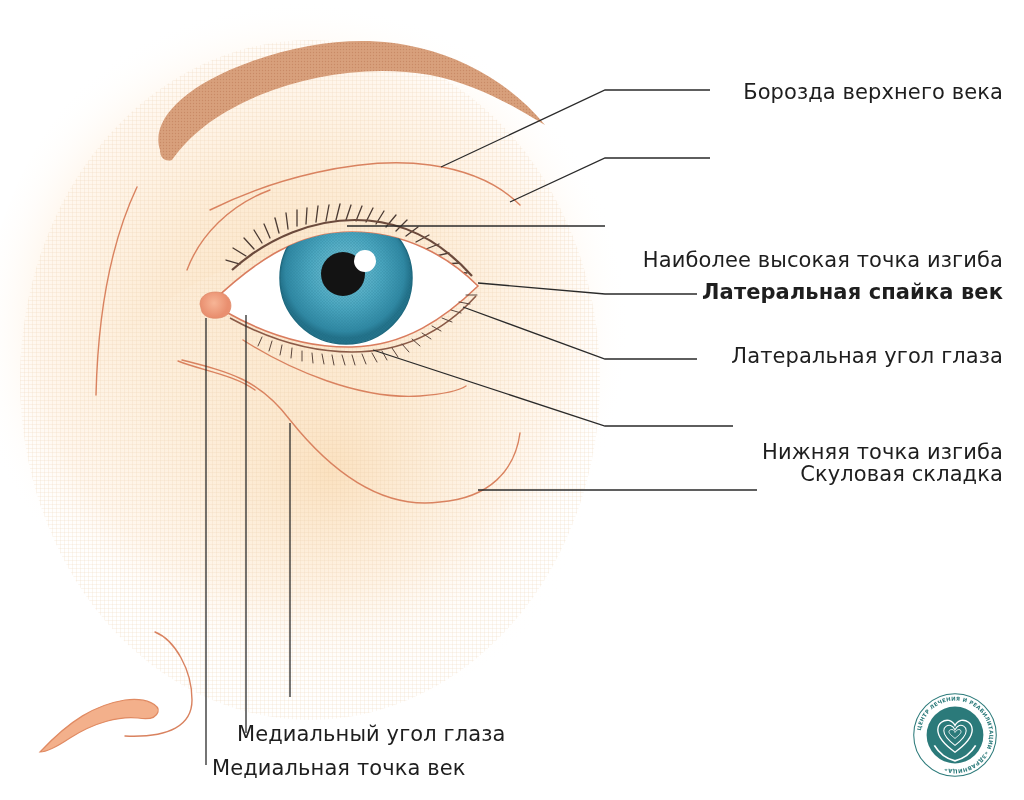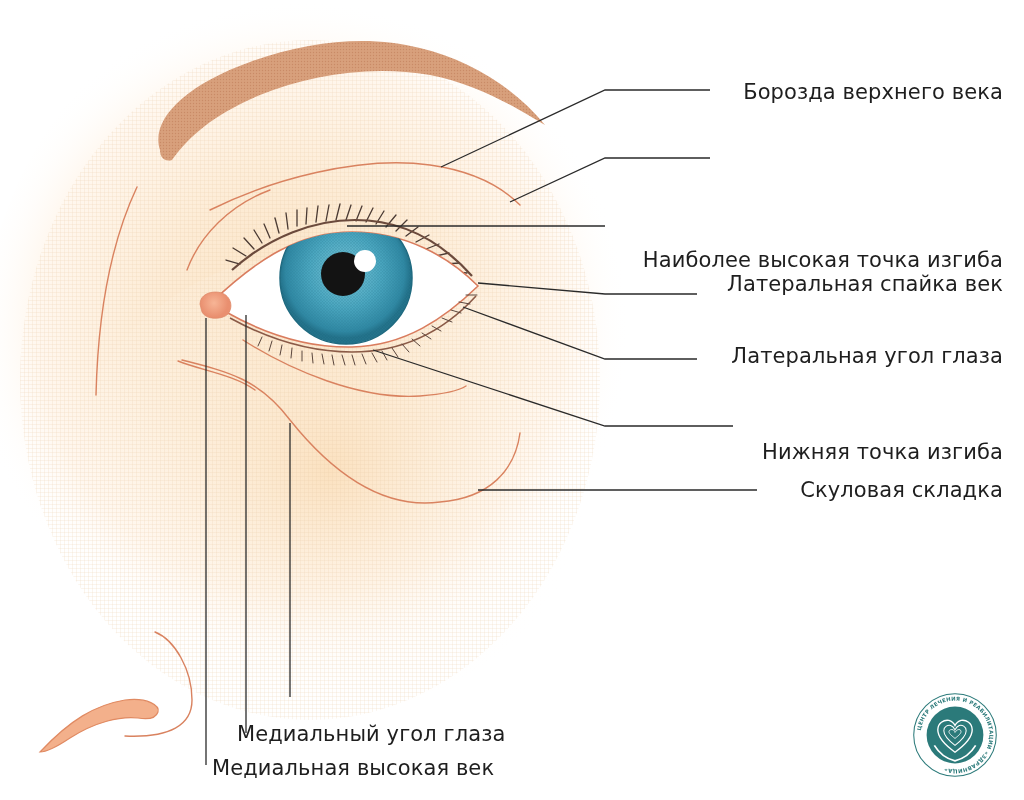--- a/index.html
+++ b/index.html
@@ -193,27 +193,27 @@
       <polyline points="373,350 605,426 733,426"></polyline>
       <polyline points="478,490 757,490"></polyline>
       <polyline points="206,318 206,765"></polyline>
       <polyline points="246,315 246,733"></polyline>
       <polyline points="290,423 290,697"></polyline>
     </g>
   </svg>
 
   <div class="label right" style="top:82px;">Борозда верхнего века</div>
   <div class="label right" style="top:214px;margin-top:36px;">Наиболее высокая точка изгиба</div>
-  <div class="label right" style="top:274px;">Латеральная спайка век</div>
+  <div class="label right" style="top:282px;font-weight:bold;">Латеральная спайка век</div>
   <div class="label right" style="top:346px;">Латеральная угол глаза</div>
   <div class="label right" style="top:414px;margin-top:28px;">Нижняя точка изгиба</div>
-  <div class="label right" style="top:480px;">Скуловая складка</div>
+  <div class="label right" style="top:464px;">Скуловая складка</div>
 
   <div class="label" style="left:237px; top:724px;">Медиальный угол глаза</div>
-  <div class="label" style="left:212px; top:758px;">Медиальная высокая век</div>
+  <div class="label" style="left:212px; top:758px;">Медиальная точка век</div>
 
   <svg id="logo" viewBox="0 0 100 100">
     <defs>
       <path id="ringPath" d="M50 50 m-40 0 a40 40 0 1 1 80 0 a40 40 0 1 1 -80 0"></path>
     </defs>
     <circle cx="50" cy="50" r="48" fill="#ffffff" stroke="#2b7a7a" stroke-width="1.2"></circle>
     <circle cx="50" cy="50" r="33" fill="#2b7a7a"></circle>
 
     <g>
       <path d="M50 70 C 36 60, 30 52, 30 44 C 30 36, 37 32, 43 33 C 47 34, 49 37, 50 39 C 51 37, 53 34, 57 33 C 63 32, 70 36, 70 44 C 70 52, 64 60, 50 70 Z" fill="none" stroke="#ffffff" stroke-width="1.6"></path>

